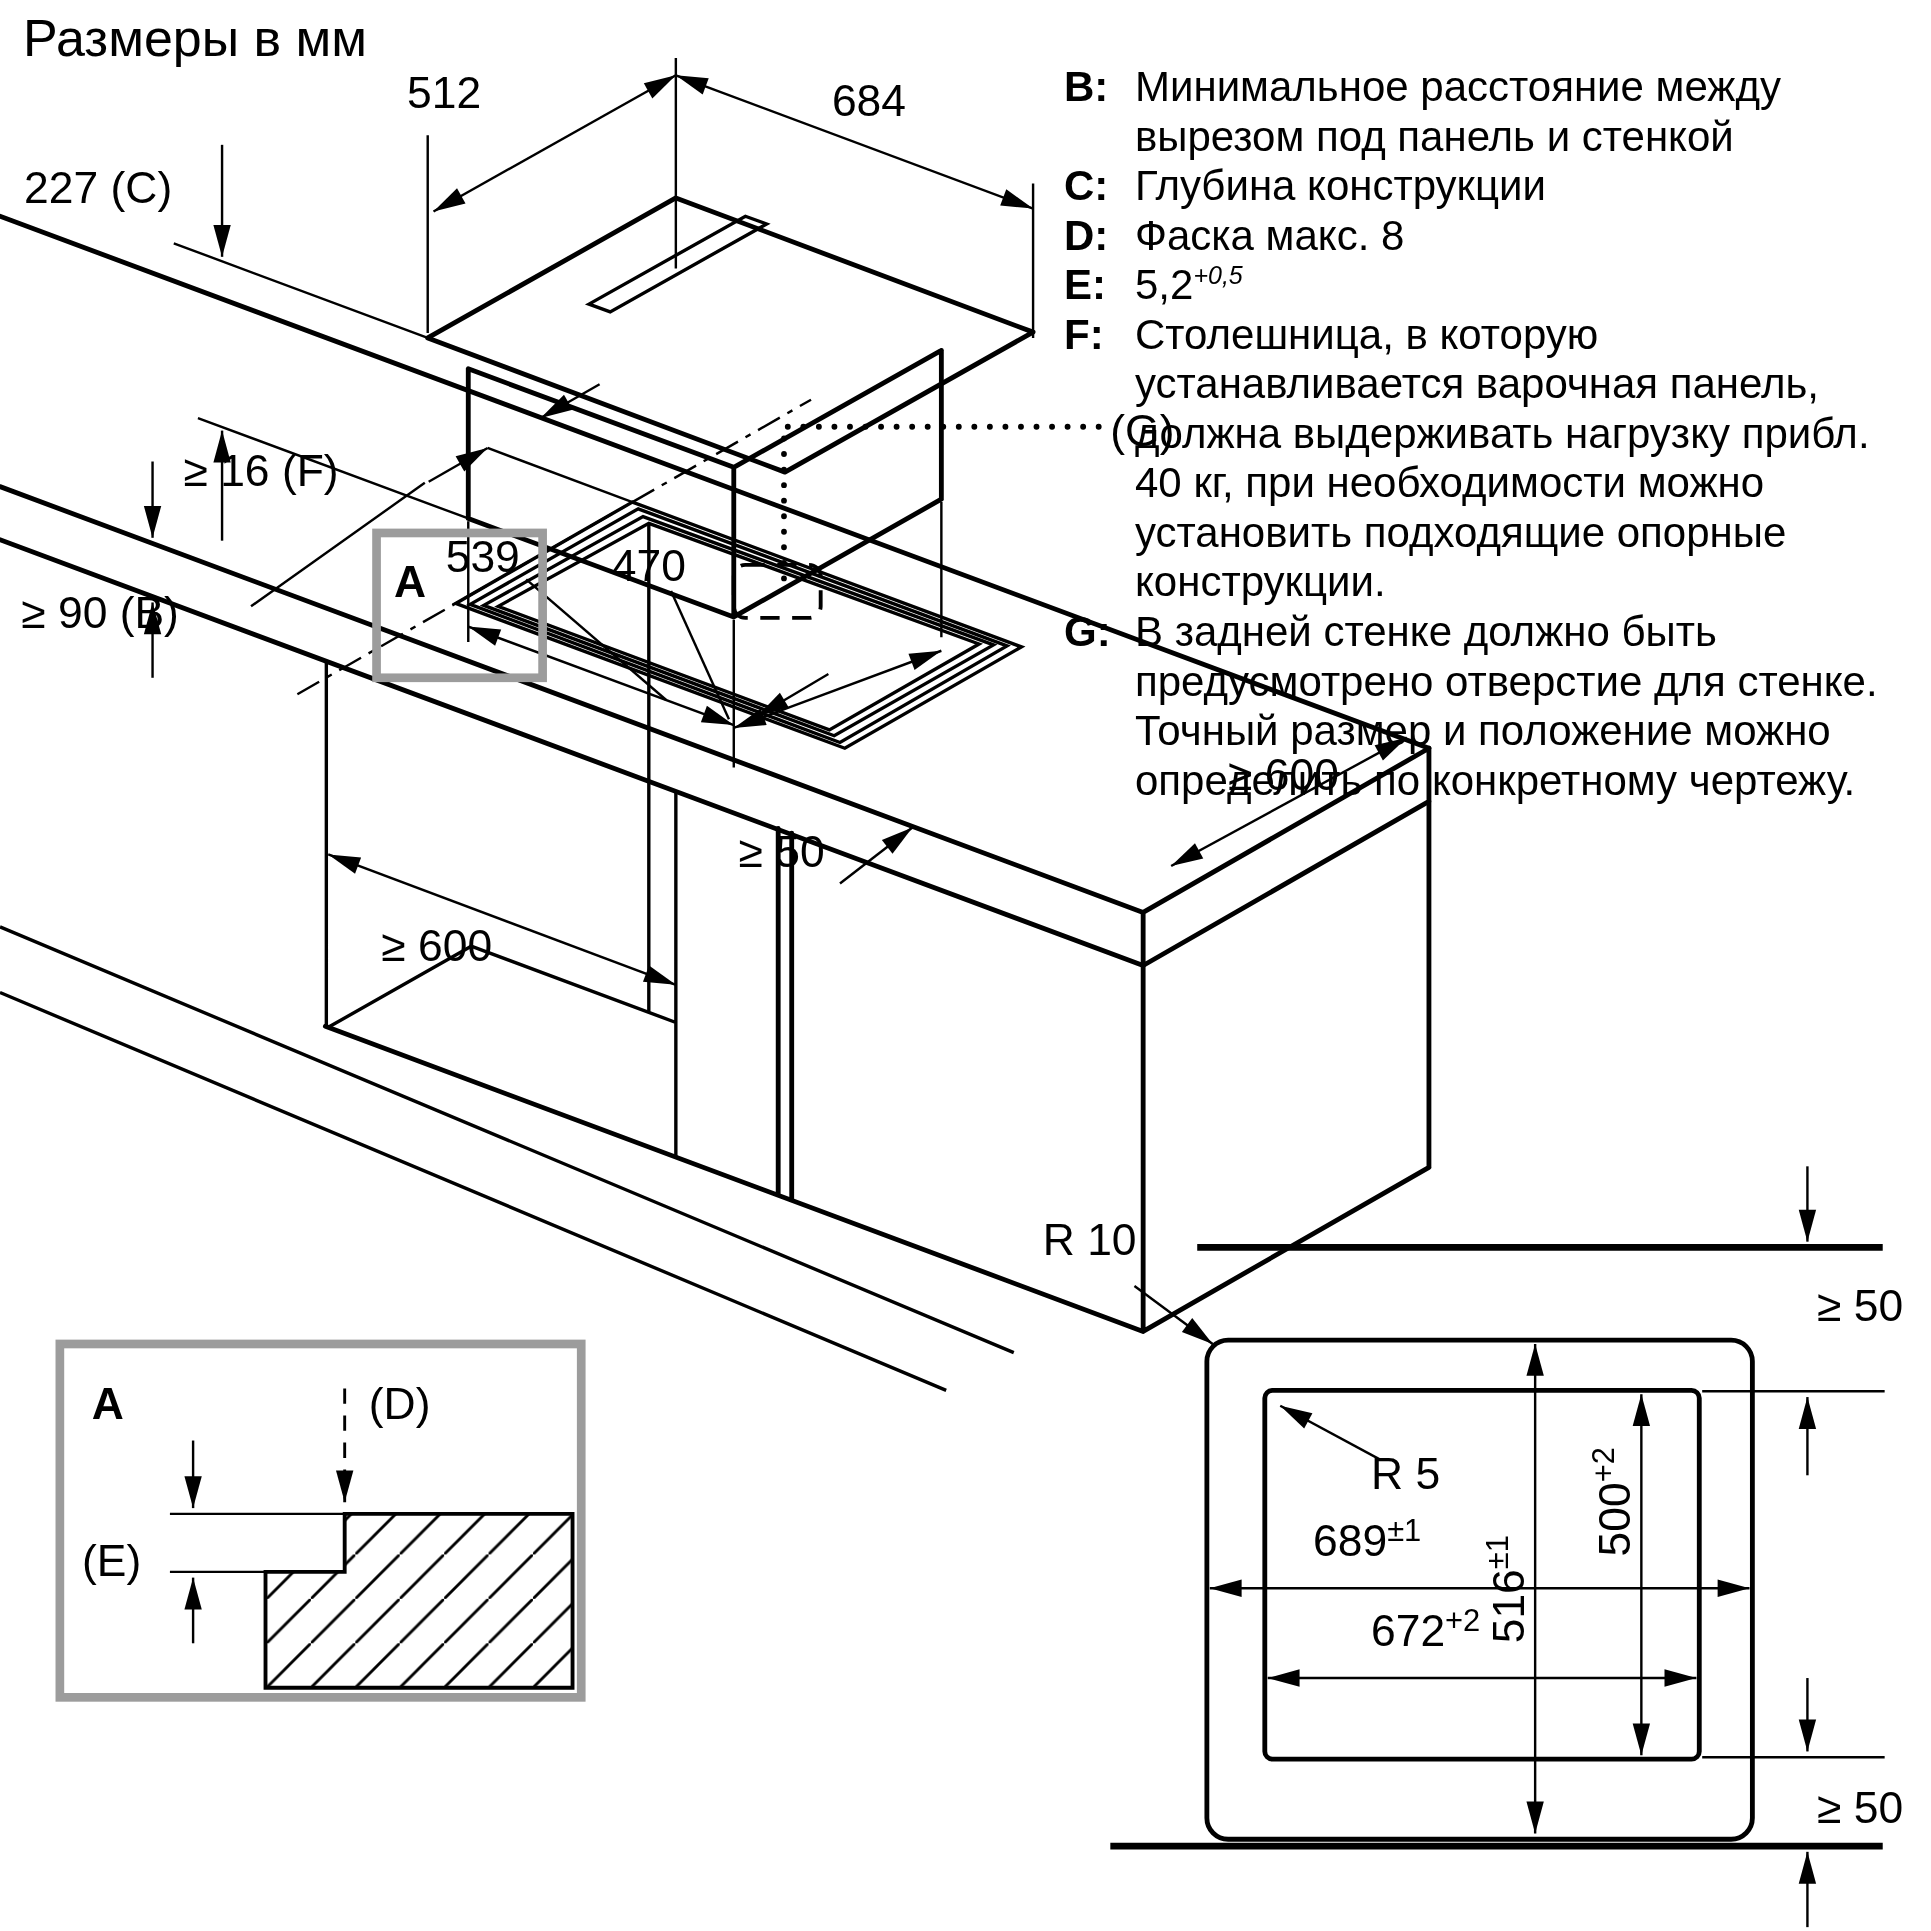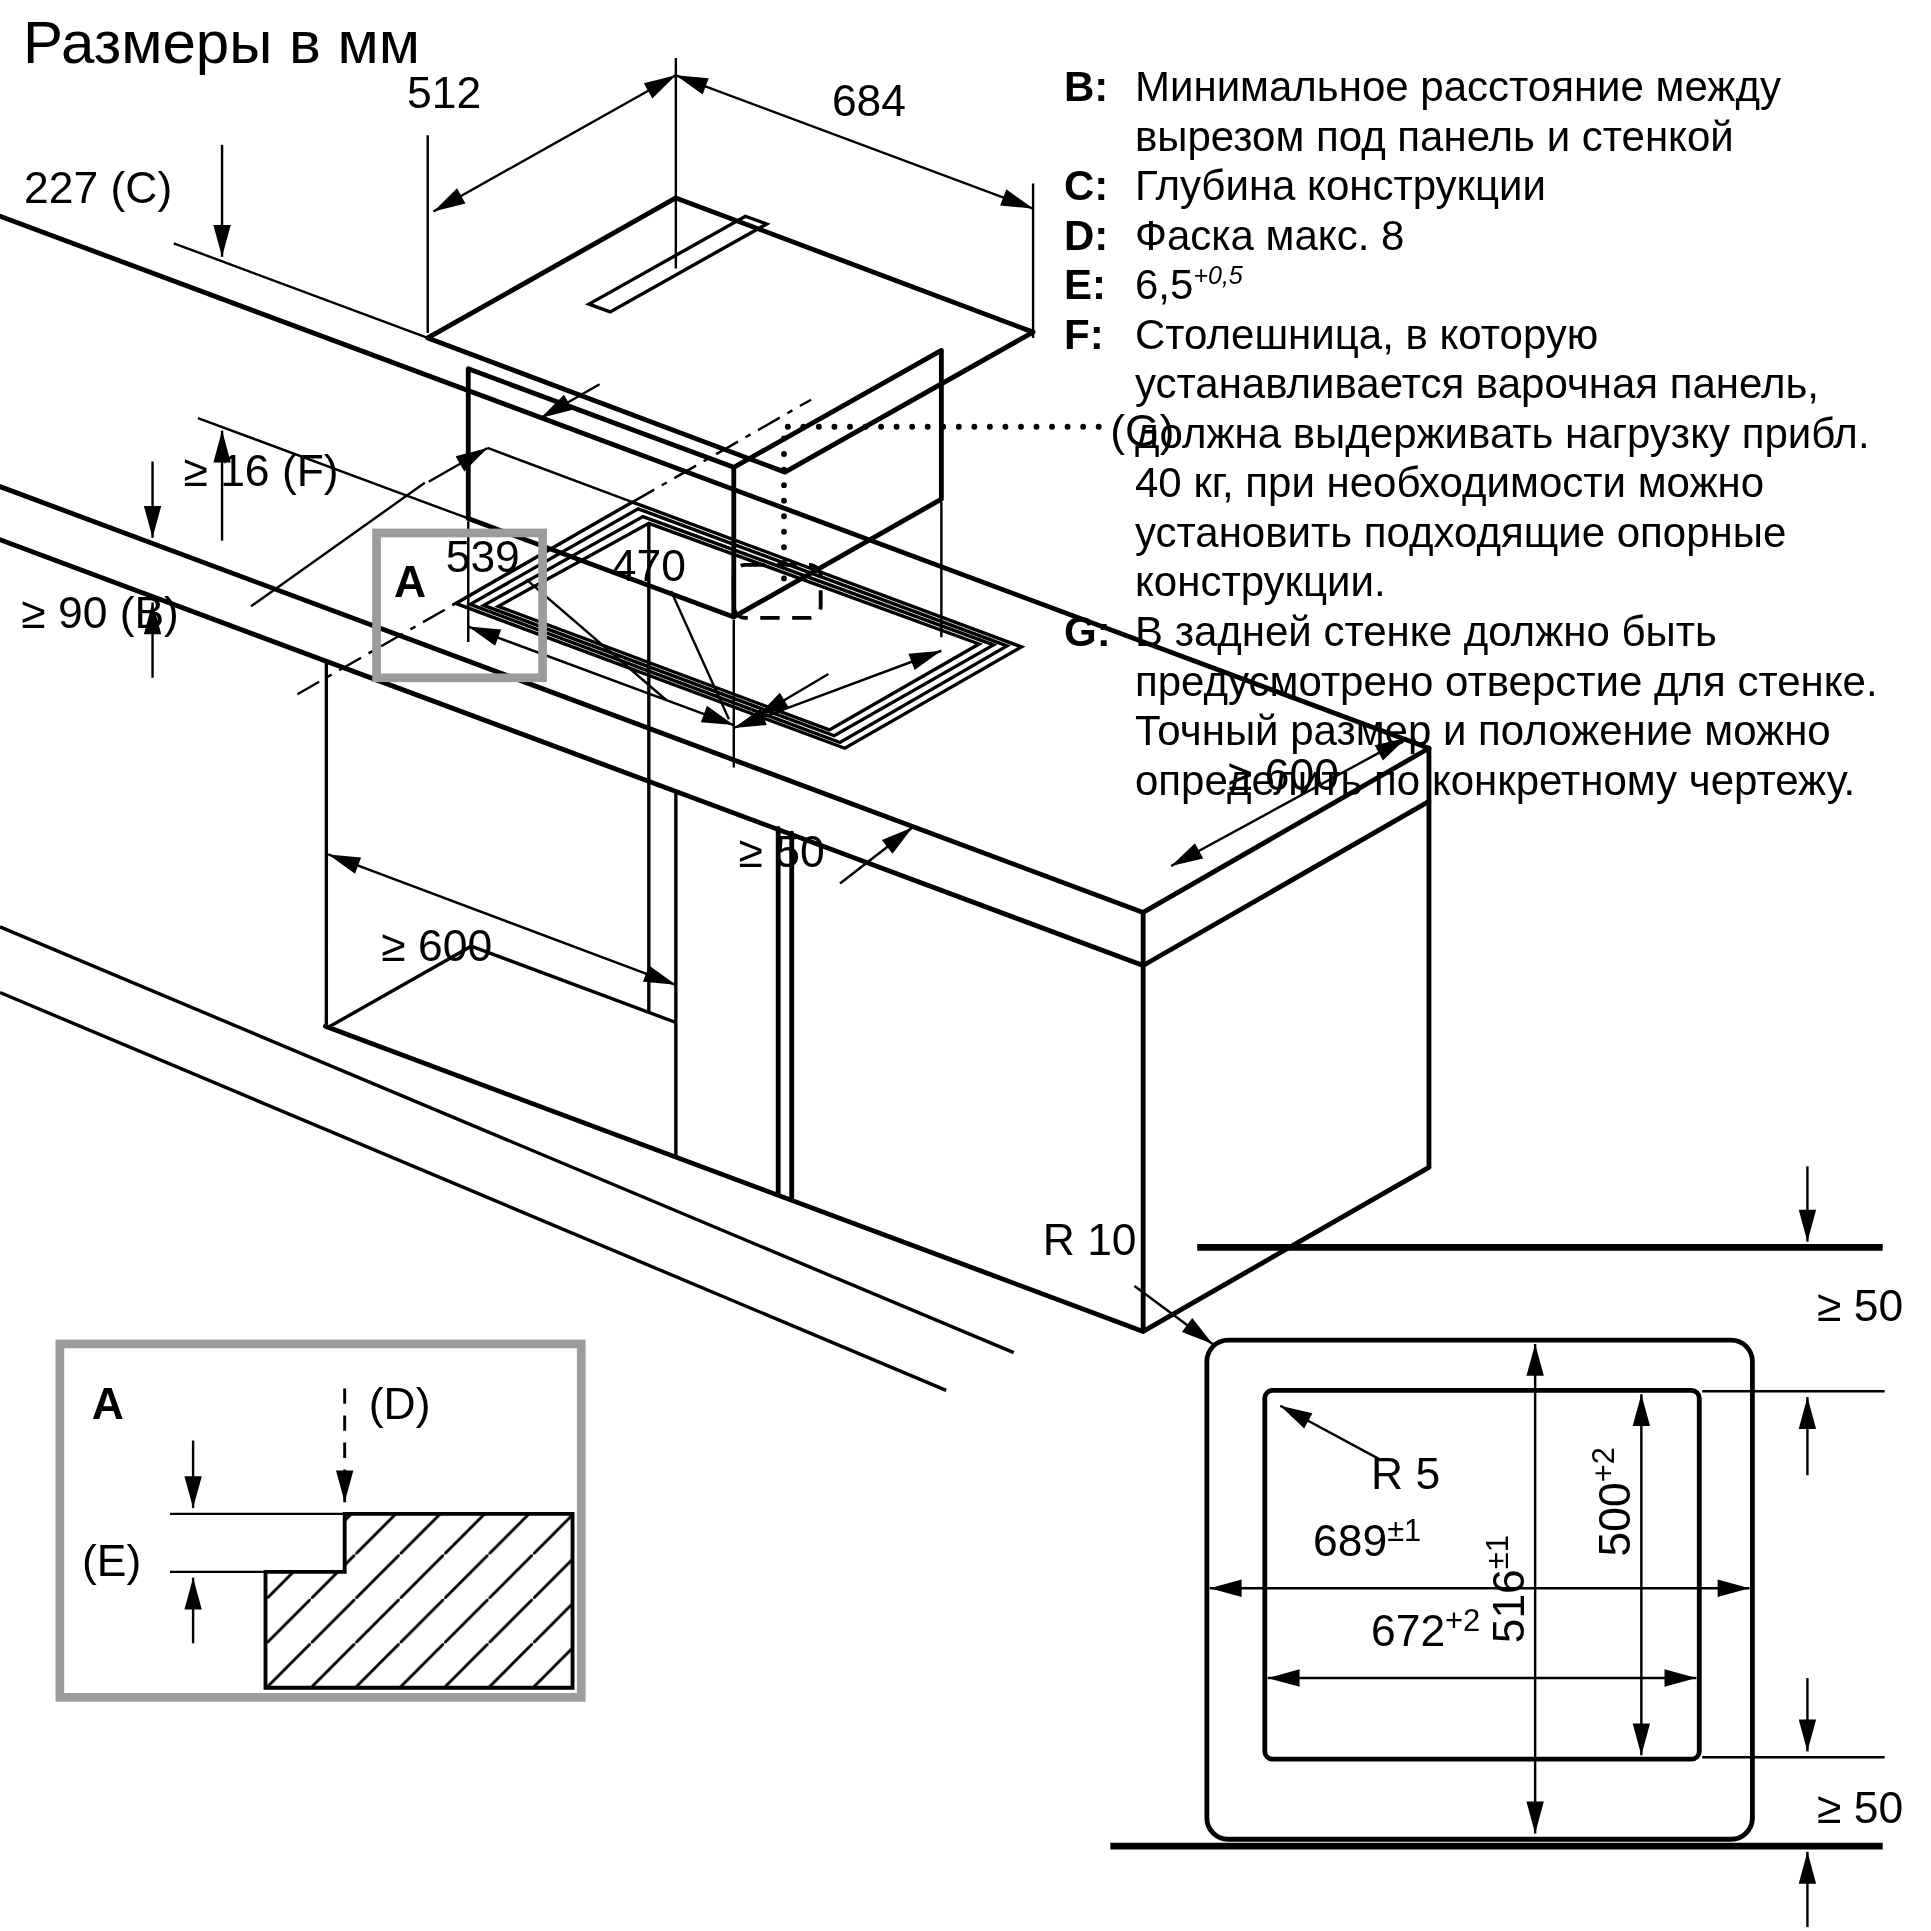--- a/index.html
+++ b/index.html
@@ -1,18 +1,18 @@
 <!DOCTYPE html>
 <html><head>
 <meta charset="utf-8">
 <style>
   html,body{margin:0;padding:0;background:#fff;}
   .canvas{position:relative;width:1931px;height:1931px;background:#fff;color:#000;
           font-family:"Liberation Sans",sans-serif;overflow:hidden;}
-  .page-title{position:absolute;left:23px;top:7.7px;font-size:60px;}
+  .page-title{position:absolute;left:23px;top:7.7px;font-size:52px;}
   .legend{position:absolute;left:1064px;top:62px;width:854px;font-size:42px;line-height:1.18;}
   .lg-row{display:flex;}
   .lg-key{width:71px;flex:none;font-weight:bold;}
   .lg-text{flex:1;}
   .lg-sup{font-size:25px;vertical-align:super;line-height:0;font-style:italic;}
   svg{position:absolute;left:0;top:0;}
   svg text{font-family:"Liberation Sans",sans-serif;font-size:46px;fill:#000;}
   .ln{stroke:#000;stroke-width:5;fill:none;stroke-linecap:round;stroke-linejoin:round;}
   .ln2{stroke:#000;stroke-width:3.5;fill:none;}
   .thin{stroke:#000;stroke-width:2.5;fill:none;}
@@ -175,21 +175,21 @@
     <div class="lg-row">
       <div class="lg-key">C:</div>
       <div class="lg-text"><span>Глубина конструкции</span><sup class="lg-sup"></sup></div>
     </div>
     <div class="lg-row">
       <div class="lg-key">D:</div>
       <div class="lg-text"><span>Фаска макс. 8</span><sup class="lg-sup"></sup></div>
     </div>
     <div class="lg-row">
       <div class="lg-key">E:</div>
-      <div class="lg-text"><span>6,5</span><sup class="lg-sup">+0,5</sup></div>
+      <div class="lg-text"><span>5,2</span><sup class="lg-sup">+0,5</sup></div>
     </div>
     <div class="lg-row">
       <div class="lg-key">F:</div>
       <div class="lg-text"><span>Столешница, в которую устанавливается варочная панель, должна выдерживать нагрузку прибл. 40 кг, при необходимости можно установить подходящие опорные конструкции.</span><sup class="lg-sup"></sup></div>
     </div>
     <div class="lg-row">
       <div class="lg-key">G:</div>
       <div class="lg-text"><span>В задней стенке должно быть предусмотрено отверстие для стенке. Точный размер и положение можно определить по конкретному чертежу.</span><sup class="lg-sup"></sup></div>
     </div>
   </div>

